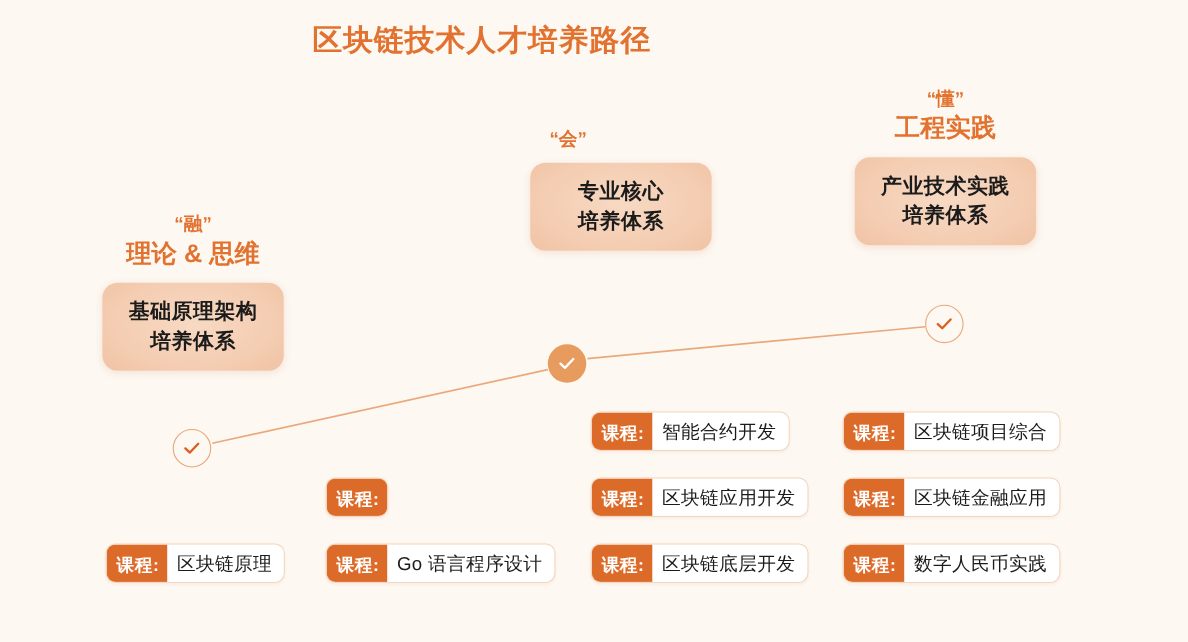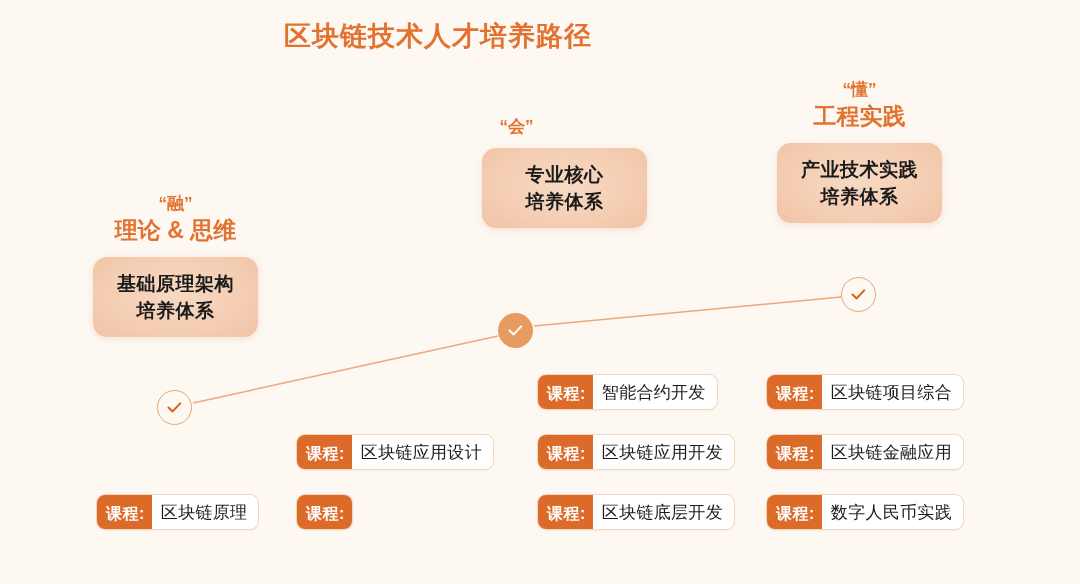--- a/index.html
+++ b/index.html
@@ -209,24 +209,24 @@
     </svg>
   </div>
 
   <div class="course-chip" style="left:96px; top:494px;">
     <span class="chip-tag">课程:</span>
     <span class="chip-name">区块链原理</span>
   </div>
 
   <div class="course-chip" style="left:296px; top:434px;">
     <span class="chip-tag">课程:</span>
-    <span class="chip-name">区块链应用设计</span>
   </div>
   <div class="course-chip" style="left:296px; top:494px;">
     <span class="chip-tag">课程:</span>
+    <span class="chip-name">Go 语言程序设计</span>
   </div>
 
   <div class="course-chip" style="left:537px; top:374px;">
     <span class="chip-tag">课程:</span>
     <span class="chip-name">智能合约开发</span>
   </div>
   <div class="course-chip" style="left:537px; top:434px;">
     <span class="chip-tag">课程:</span>
     <span class="chip-name">区块链应用开发</span>
   </div>

